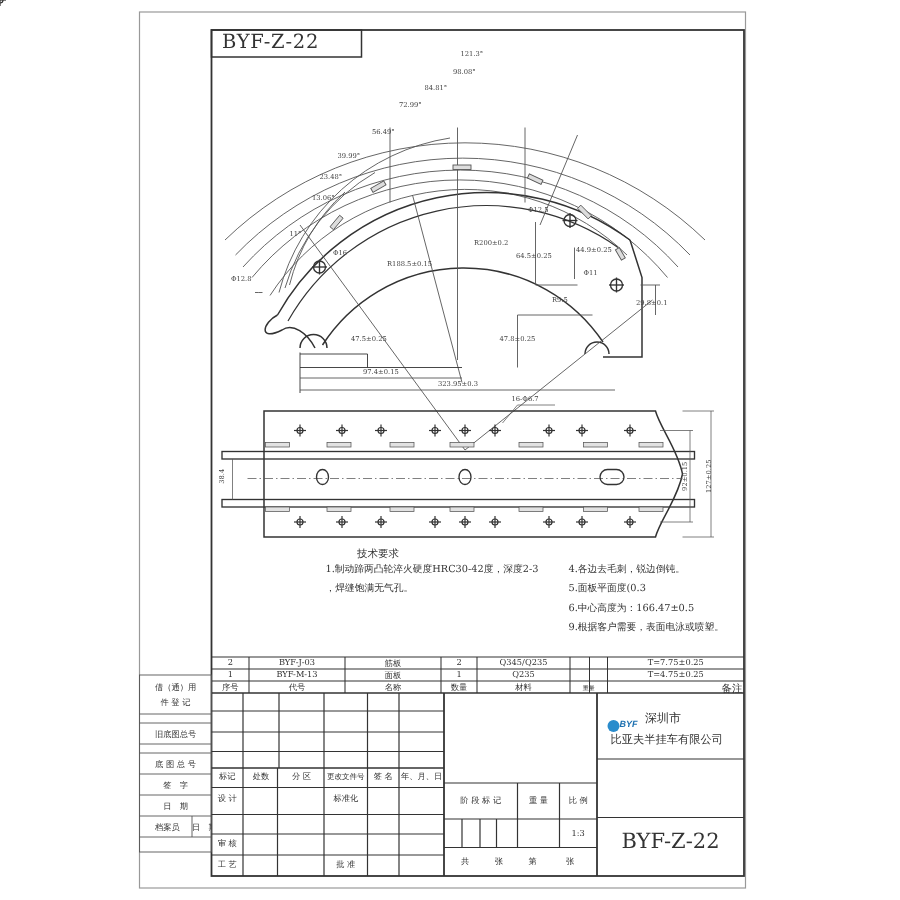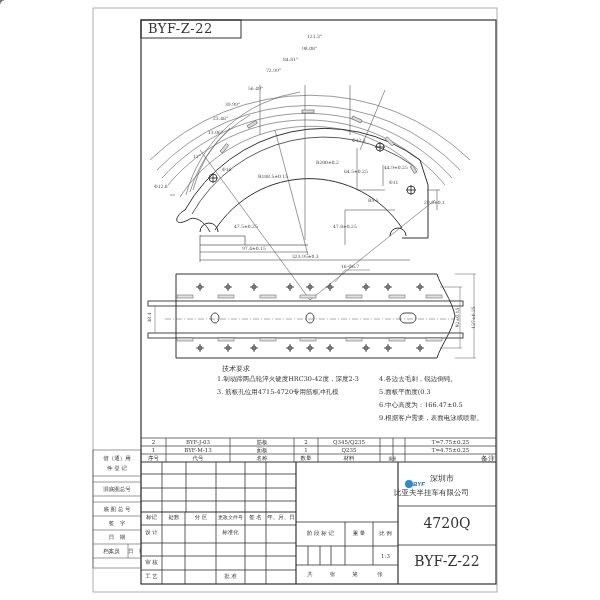--- a/index.html
+++ b/index.html
@@ -240,24 +240,24 @@
   <div class="txt dim" style="left:234px;top:224px;">47.5±0.25</div>
   <div class="txt dim" style="left:333px;top:224px;">47.8±0.25</div>
   <div class="txt dim" style="left:242px;top:246px;">97.4±0.15</div>
   <div class="txt dim" style="left:292px;top:254px;">323.95±0.3</div>
 
   <div class="txt dim" style="left:341px;top:264px;">16-Φ6.7</div>
   <div class="txt dim" style="left:144px;top:315px;transform:rotate(-90deg);">38.4</div>
   <div class="txt dim" style="left:448px;top:315px;transform:rotate(-90deg);">92±0.15</div>
   <div class="txt dim" style="left:462px;top:315px;transform:rotate(-90deg);">127±0.25</div>
 
-  <div class="txt" style="left:222px;top:364px;font-size:7px;">技术要求</div>
+  <div class="txt" style="left:238px;top:364px;font-size:7px;">技术要求</div>
   <div class="abs req" style="left:183px;top:373px;">
     <div>1.制动蹄两凸轮淬火硬度HRC30-42度，深度2-3</div>
-    <div>3. 筋板孔位用4715-4720专用筋板冲孔模</div>
+    <div>，焊缝饱满无气孔。</div>
   </div>
   <div class="abs req" style="left:345px;top:373px;">
     <div>4.各边去毛刺，锐边倒钝。</div>
     <div>5.面板平面度(0.3</div>
     <div>6.中心高度为：166.47±0.5</div>
     <div>9.根据客户需要，表面电泳或喷塑。</div>
   </div>
 
   <div>
     <div class="cell" style="left:141px;top:439px;width:25px;">2</div>
@@ -313,16 +313,15 @@
   <div class="cell" style="left:373px;top:553px;width:25px;">1:3</div>
   <div class="cell" style="left:300px;top:571px;width:20px;">共</div>
   <div class="cell" style="left:320px;top:571px;width:25px;">张</div>
   <div class="cell" style="left:345px;top:571px;width:20px;">第</div>
   <div class="cell" style="left:365px;top:571px;width:30px;">张</div>
 
   <div class="abs" style="left:405px;top:473px;width:22px;height:9px;">
     <span style="display:inline-block;width:8px;height:8px;border-radius:50%;background:#2a8ccc;vertical-align:middle;"></span><span style="font-size:6px;font-style:italic;font-weight:bold;color:#1a6fb0;font-family:'Liberation Sans',sans-serif;vertical-align:middle;">BYF</span>
   </div>
   <div class="txt" style="left:430px;top:473px;font-size:8px;">深圳市</div>
-  <div class="txt" style="left:394px;top:488px;font-size:7.5px;">比亚夫半挂车有限公司</div>
-  <div class="cell" style="left:398px;top:515px;width:98px;font-size:14px;">4720Q</div>
+  <div class="txt" style="left:407px;top:488px;font-size:7.5px;">比亚夫半挂车有限公司</div>
   <div class="cell" style="left:398px;top:553px;width:98px;font-size:14px;">BYF-Z-22</div>
 </div>
 
 </body></html>

